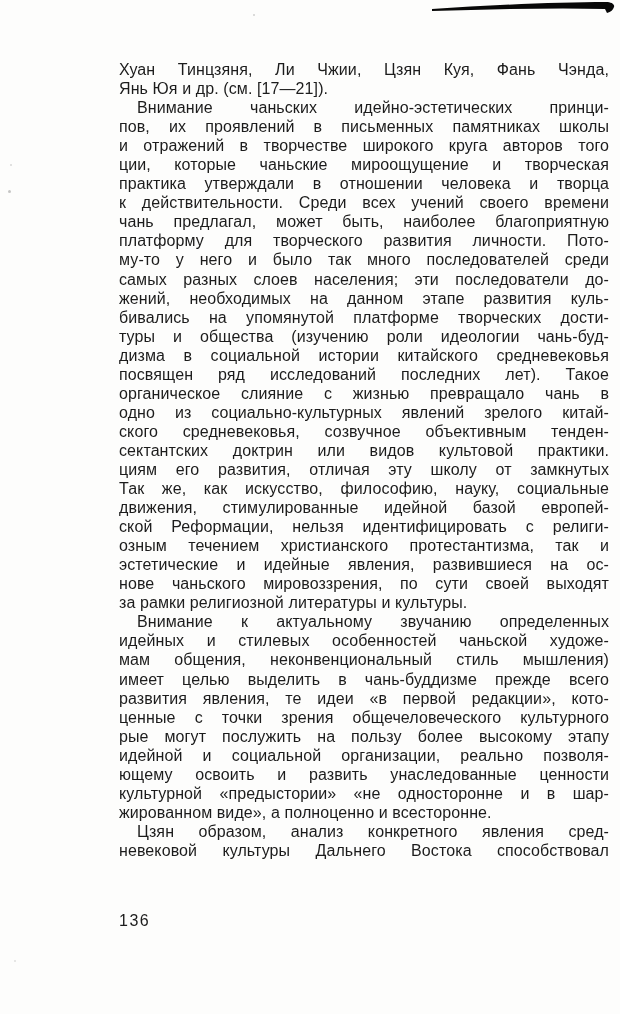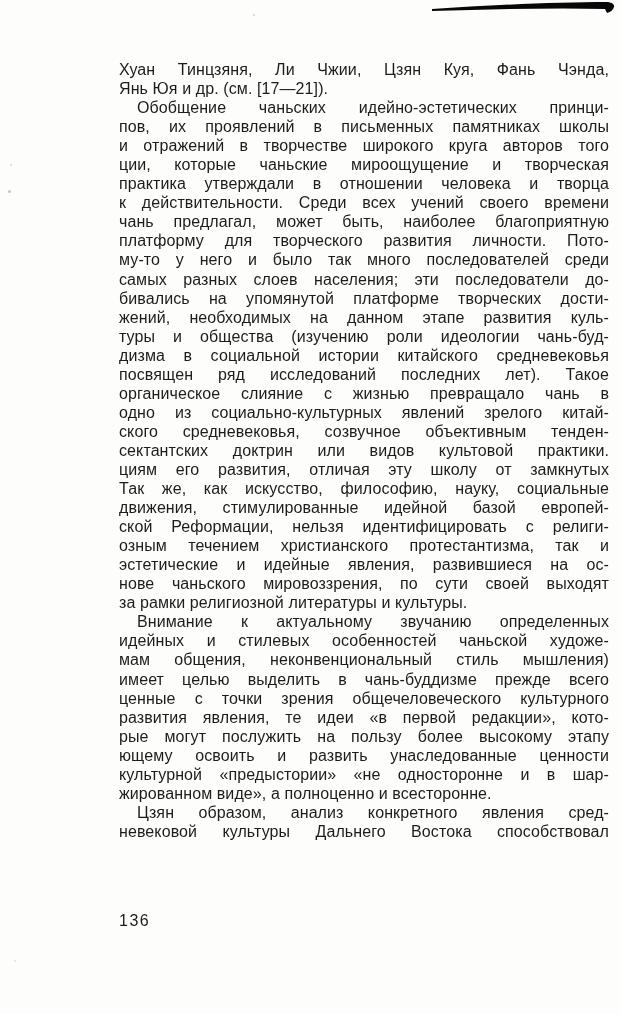--- a/index.html
+++ b/index.html
@@ -82,54 +82,55 @@
   </svg>
 
   <span class="speck s1"></span>
   <span class="speck s2"></span>
   <span class="speck s3"></span>
   <span class="speck s4"></span>
 
   <div class="text-block">
       <div class="line">Хуан Тинцзяня, Ли Чжии, Цзян Куя, Фань Чэнда,</div>
       <div class="line para-end">Янь Юя и др. (см. [17—21]).</div>
-      <div class="line indent">Обобщение чаньских идейно-эстетических принци-</div>
+      <div class="line indent">Внимание чаньских идейно-эстетических принци-</div>
       <div class="line">пов, их проявлений в письменных памятниках школы</div>
       <div class="line">и отражений в творчестве широкого круга авторов того</div>
       <div class="line">ции, которые чаньские мироощущение и творческая</div>
       <div class="line">практика утверждали в отношении человека и творца</div>
       <div class="line">к действительности. Среди всех учений своего времени</div>
       <div class="line">чань предлагал, может быть, наиболее благоприятную</div>
       <div class="line">платформу для творческого развития личности. Пото-</div>
       <div class="line">му-то у него и было так много последователей среди</div>
       <div class="line">самых разных слоев населения; эти последователи до-</div>
+      <div class="line">жений, необходимых на данном этапе развития куль-</div>
       <div class="line">бивались на упомянутой платформе творческих дости-</div>
-      <div class="line">жений, необходимых на данном этапе развития куль-</div>
       <div class="line">туры и общества (изучению роли идеологии чань-буд-</div>
       <div class="line">дизма в социальной истории китайского средневековья</div>
       <div class="line">посвящен ряд исследований последних лет). Такое</div>
       <div class="line">органическое слияние с жизнью превращало чань в</div>
       <div class="line">одно из социально-культурных явлений зрелого китай-</div>
       <div class="line">ского средневековья, созвучное объективным тенден-</div>
       <div class="line">сектантских доктрин или видов культовой практики.</div>
       <div class="line">циям его развития, отличая эту школу от замкнутых</div>
       <div class="line">Так же, как искусство, философию, науку, социальные</div>
       <div class="line">движения, стимулированные идейной базой европей-</div>
       <div class="line">ской Реформации, нельзя идентифицировать с религи-</div>
       <div class="line">озным течением христианского протестантизма, так и</div>
       <div class="line">эстетические и идейные явления, развившиеся на ос-</div>
       <div class="line">нове чаньского мировоззрения, по сути своей выходят</div>
       <div class="line para-end">за рамки религиозной литературы и культуры.</div>
       <div class="line indent">Внимание к актуальному звучанию определенных</div>
       <div class="line">идейных и стилевых особенностей чаньской художе-</div>
       <div class="line">мам общения, неконвенциональный стиль мышления)</div>
       <div class="line">имеет целью выделить в чань-буддизме прежде всего</div>
+      <div class="line">развития явления, те идеи «в первой редакции», кото-</div>
       <div class="line">ценные с точки зрения общечеловеческого культурного</div>
-      <div class="line">развития явления, те идеи «в первой редакции», кото-</div>
       <div class="line">рые могут послужить на пользу более высокому этапу</div>
+      <div class="line">идейной и социальной организации, реально позволя-</div>
       <div class="line">ющему освоить и развить унаследованные ценности</div>
       <div class="line">культурной «предыстории» «не односторонне и в шар-</div>
       <div class="line para-end">жированном виде», а полноценно и всесторонне.</div>
       <div class="line indent">Цзян образом, анализ конкретного явления сред-</div>
       <div class="line">невековой культуры Дальнего Востока способствовал</div>
     </div>
 
   <div class="page-number">136</div>
 
 </div>

